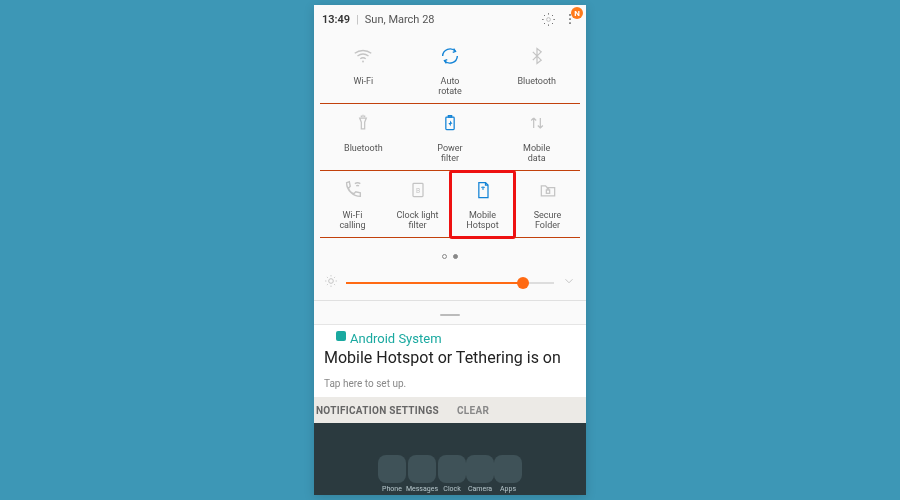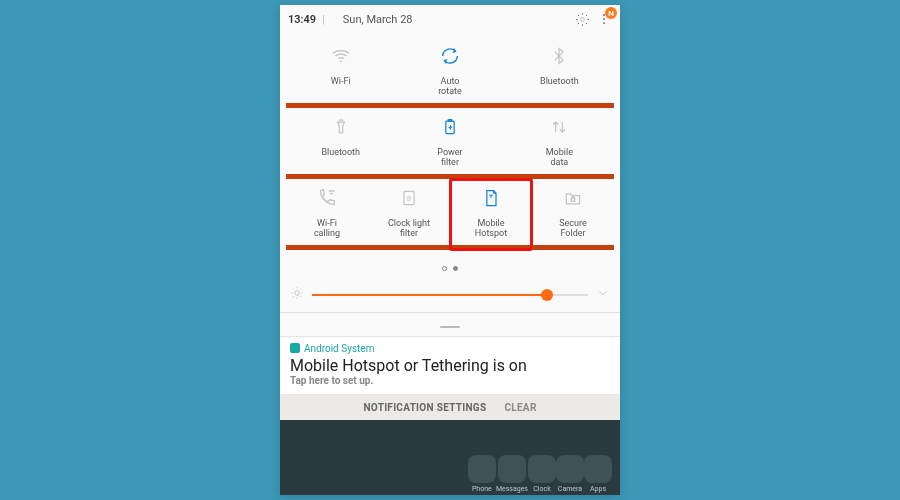--- a/index.html
+++ b/index.html
@@ -4,53 +4,53 @@
 <style>
   * { box-sizing: border-box; margin: 0; padding: 0; }
   body {
     width: 900px; height: 500px;
     background: #3d97b6;
     font-family: -apple-system, "Segoe UI", Roboto, Arial, sans-serif;
     display: flex; align-items: center; justify-content: center;
     overflow: hidden;
   }
   .phone {
-    width: 340px; height: 490px;
+    width: 272px; height: 490px;
     background: #f7f7f7;
     position: relative;
     box-shadow: 0 2px 10px rgba(0,0,0,0.15);
     overflow: hidden;
     display: flex; flex-direction: column;
   }
   .statusbar {
     background: #fafafa;
     height: 28px;
     display: flex; align-items: center; padding: 0 8px;
     font-size: 11px; color: #333;
   }
   .statusbar .time { font-weight: 600; }
   .statusbar .sep { color: #bbb; margin: 0 6px; }
-  .statusbar .date { color: #555; margin-left: 12px; }
+  .statusbar .date { color: #555; }
   .statusbar .spacer { flex: 1; }
   .gear, .more { width: 16px; height: 16px; color:#555; display:flex; align-items:center; justify-content:center; }
   .more { position: relative; margin-left: 6px; }
   .badge-n {
     position:absolute; top:-4px; right:-5px;
     width:12px; height:12px; border-radius:50%;
     background:#ff7a1a; color:#fff; font-size:8px; font-weight:700;
     display:flex; align-items:center; justify-content:center;
   }
   .qs-grid {
     background:#fafafa;
     padding: 4px 6px 0 6px;
   }
   .qs-row { display:flex; }
   .qs-tile {
     flex:1; text-align:center; padding: 6px 0 6px 0;
-    border-bottom:5px solid #c2410c;
+    border-bottom:1px solid #c2410c;
     position:relative; cursor:pointer;
   }
   .qs-tile .ic { height:26px; display:flex; align-items:center; justify-content:center; }
   .qs-tile .lbl { font-size:9px; color:#555; line-height:1.1; margin-top:8px; height:20px; display:flex; align-items:flex-start; justify-content:center; white-space:pre-line; }
   .qs-tile.active svg { stroke:#1383d6; color:#1383d6; }
   .qs-tile.dim svg { stroke:#c4c4c4; color:#c4c4c4; }
   .qs-tile.highlight { outline:3px solid #e11; outline-offset:-2px; border-radius:2px; }
   svg { stroke:#bdbdbd; stroke-width:1.5; fill:none; }
   .dots { text-align:center; padding:6px 0; background:#fafafa; }
   .dots span {
@@ -72,34 +72,34 @@
   }
   .brightness .thumb {
     position:absolute; left:85%; top:50%; transform:translate(-50%,-50%);
     width:12px; height:12px; border-radius:50%; background:#ff6a13;
   }
   .handle { text-align:center; background:#fafafa; padding-bottom:4px; }
   .handle .bar { display:inline-block; width:20px; height:2px; background:#bbb; border-radius:2px; }
   .notif {
     background:#fff; border-top:1px solid #e5e5e5; padding:6px 10px 8px 10px;
   }
-  .notif .src { font-size:10px; color:#1aa9a0; display:flex; gap:4px; }
+  .notif .src { font-size:13px; color:#1aa9a0; display:flex; gap:4px;margin-left:12px; }
   .notif .src .sq { width:10px; height:10px; background:#1aa9a0; border-radius:2px; display:inline-block; }
   .notif .title { font-size:16px; color:#222; margin-top:2px; }
-  .notif .sub { font-size:10px; color:#888; margin-top:0;font-weight:bold; }
+  .notif .sub { font-size:10px; color:#888; margin-top:11px; }
   .footer {
     background:#eceae6; height:26px;
-    display:flex; align-items:center; justify-content:center;
+    display:flex; align-items:center; justify-content:flex-start;
     padding:0 2px; gap:18px;
     font-size:10px; font-weight:700; color:#888; letter-spacing:.3px;
   }
   .footer .ns { color:#666; }
   .dock {
     flex:1; background:#2b3a3f;
-    display:flex; align-items:flex-end; justify-content:flex-end;
+    display:flex; align-items:flex-end; justify-content:center;
     padding:4px 8px 2px 8px;
   }
   .dock .app { text-align:center; font-size:7px; color:#b7c7cc; }
   .dock .app .circ { width:28px; height:28px; border-radius:8px; background:#3f5258; margin:0 auto 2px; }
 </style>
 </head>
 <body>
 
 <div class="phone">
 

